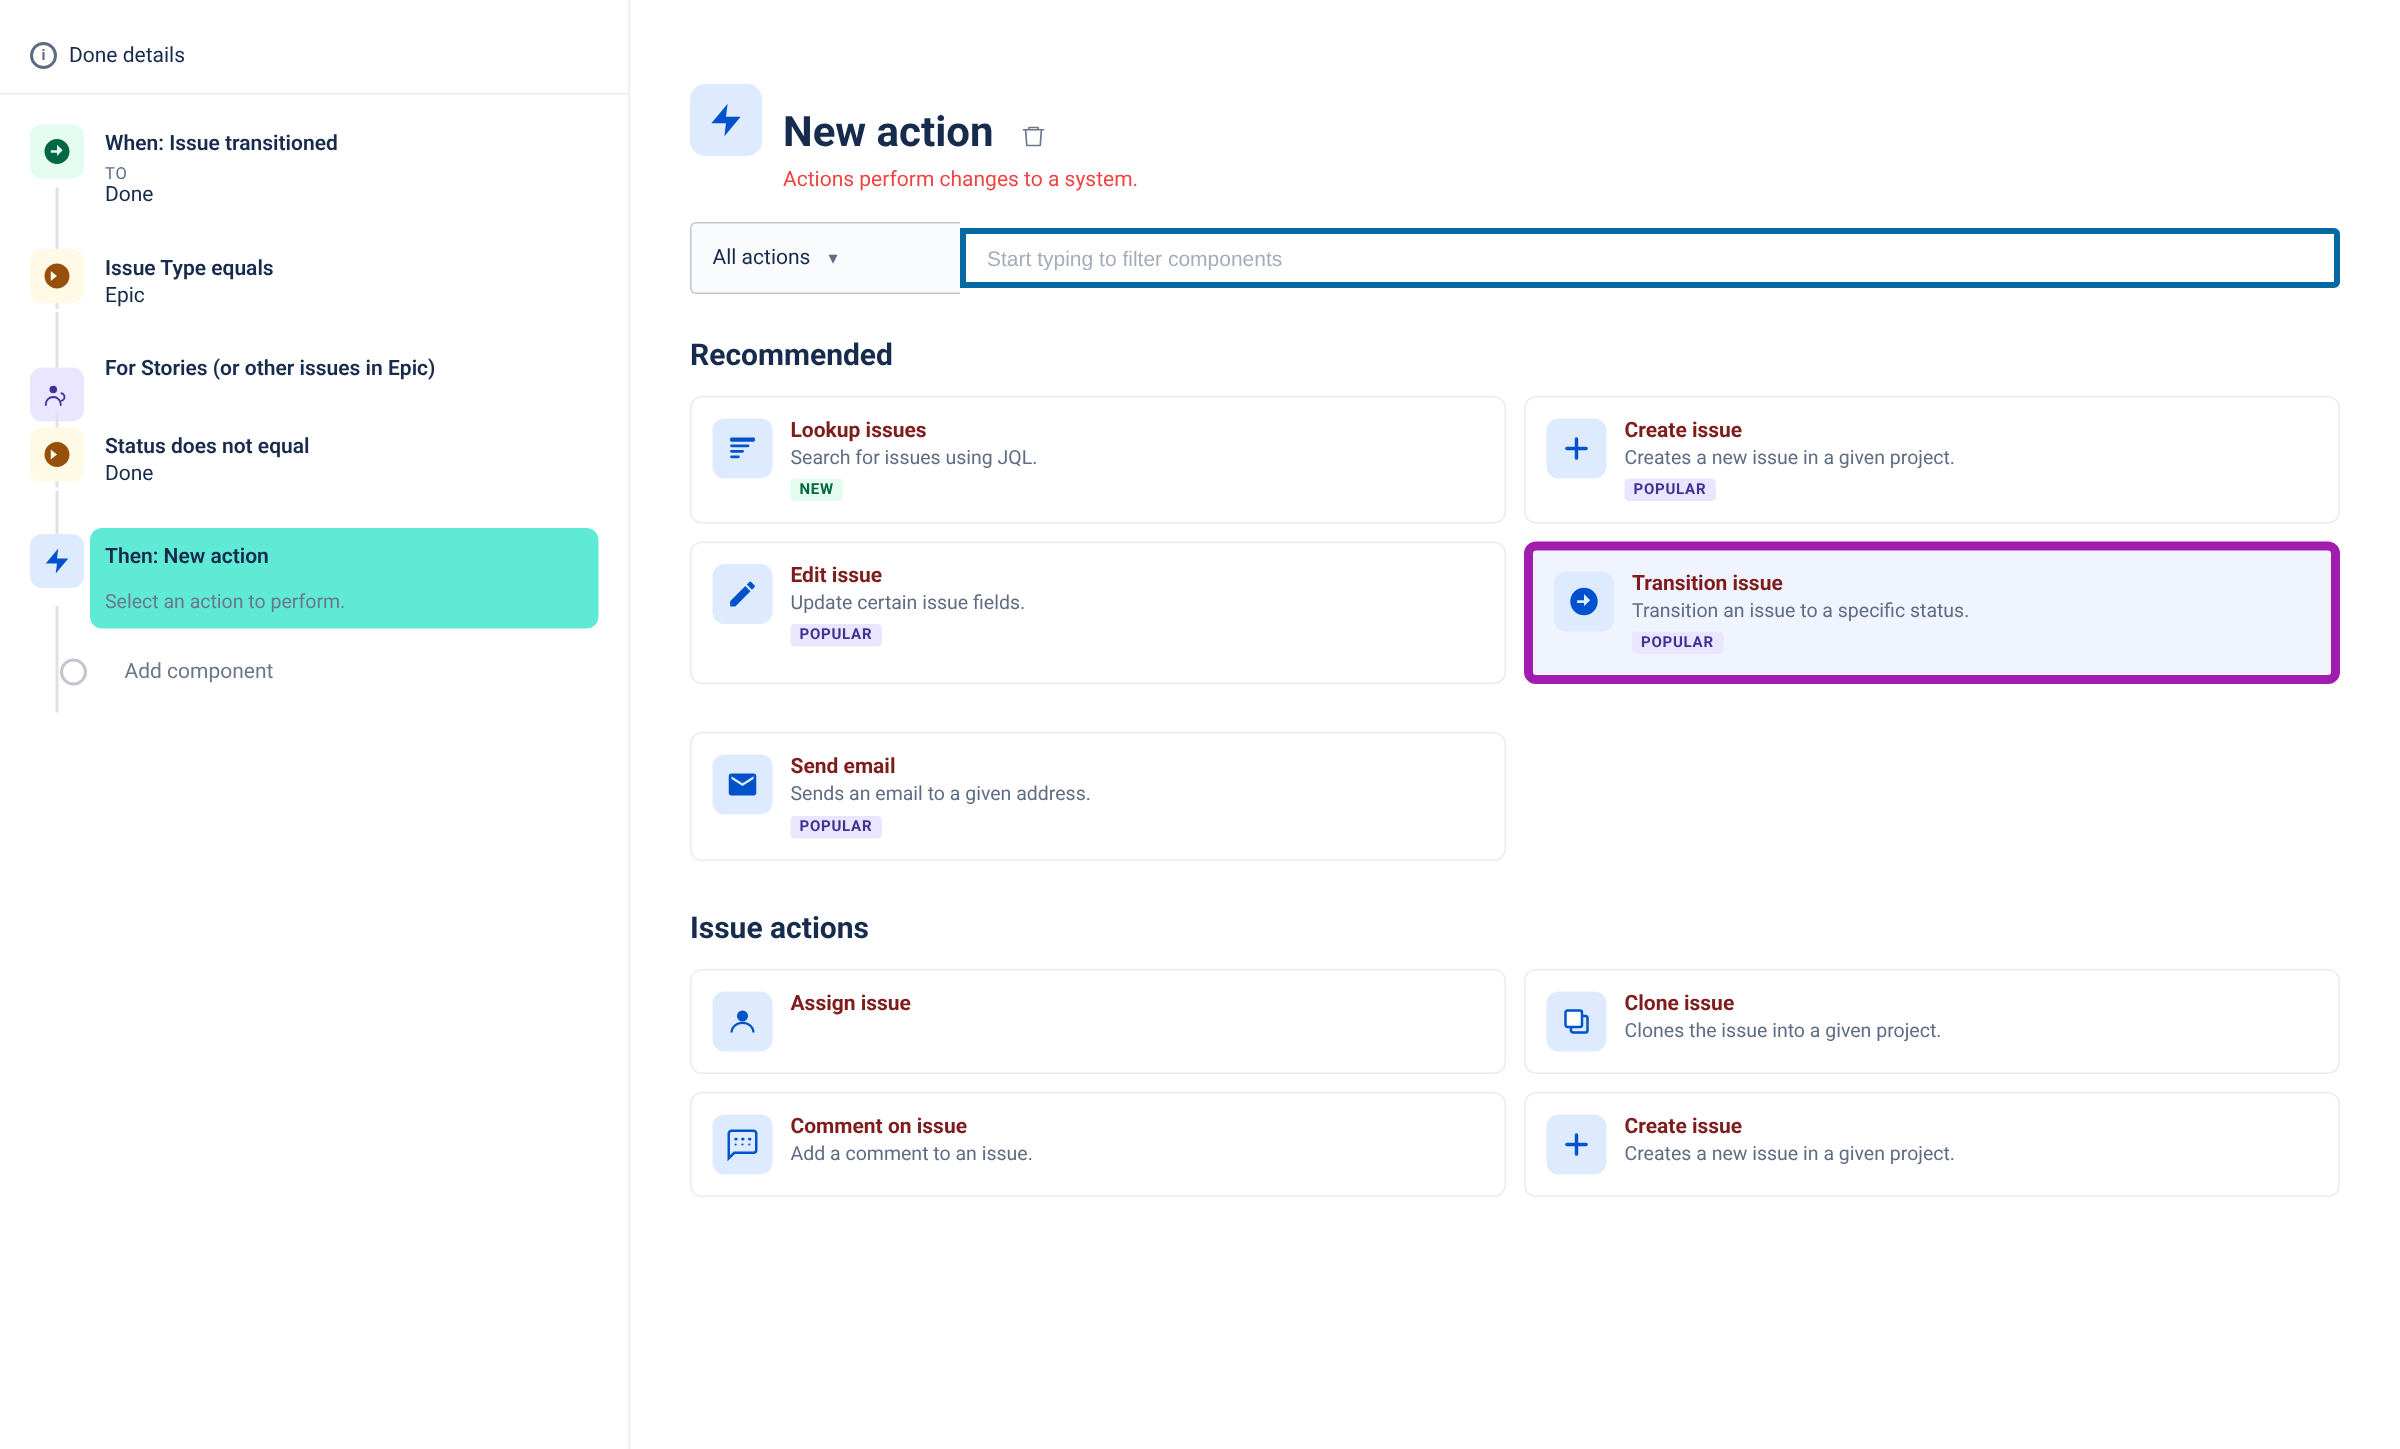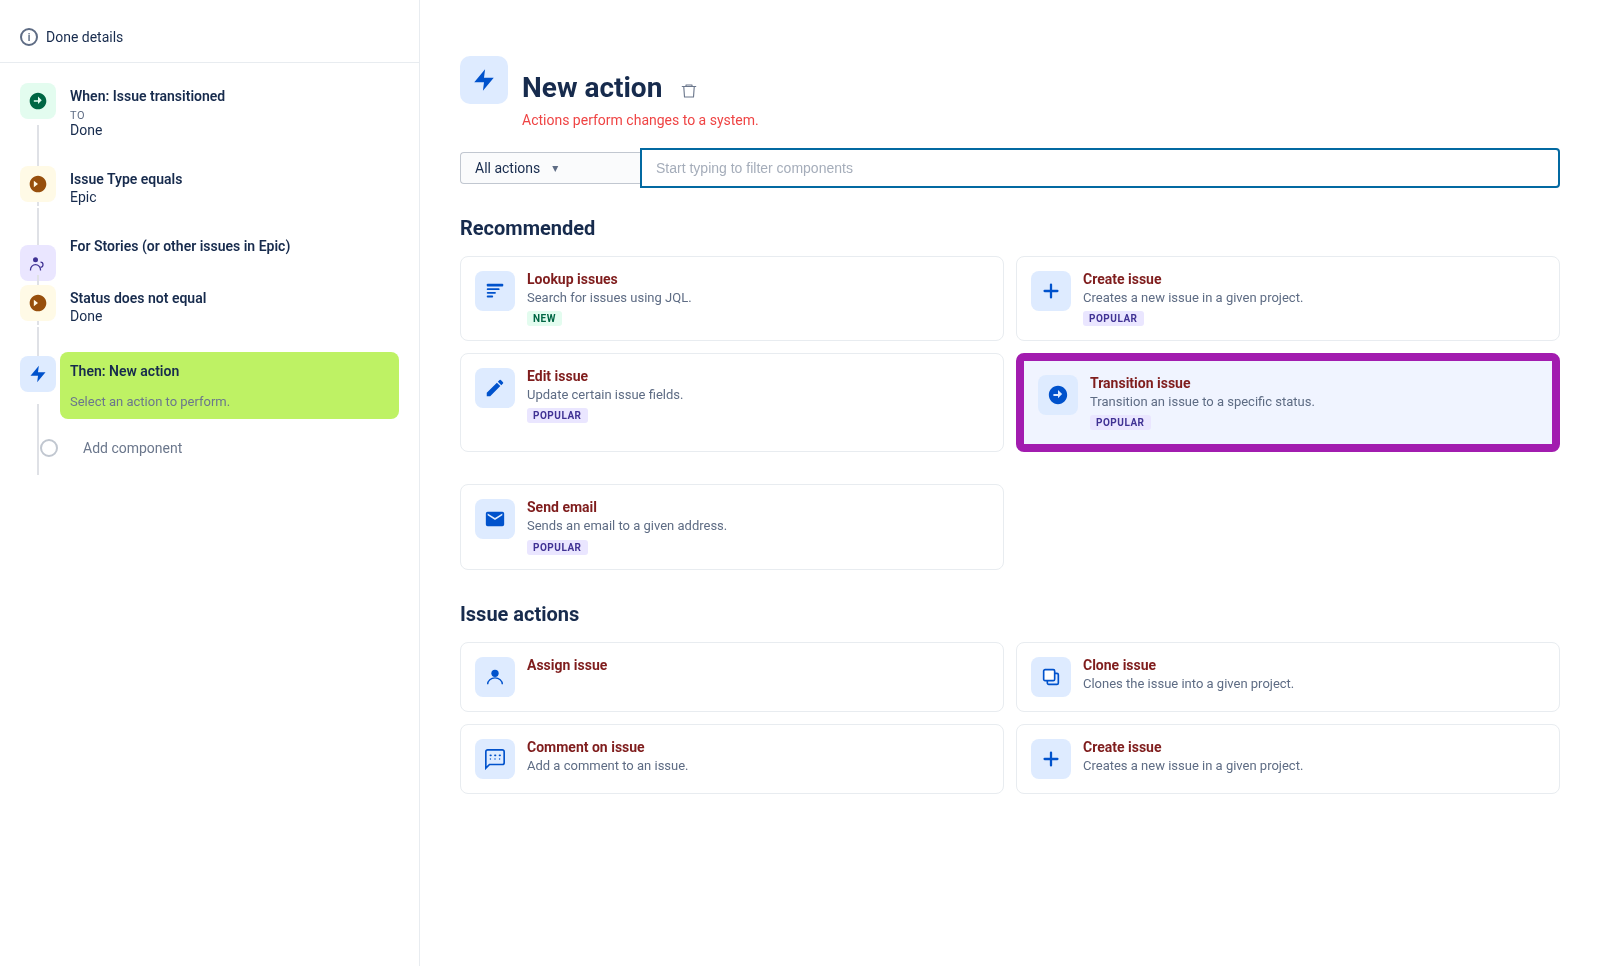--- a/index.html
+++ b/index.html
@@ -90,21 +90,21 @@
     .step-value {
       font-size: 14px;
       color: #172b4d;
     }
     .step-desc {
       font-size: 13px;
       color: #6b778c;
       margin-top: 12px;
     }
     .active-step {
-      background: #bef264;
+      background: #5eead4;
       border-radius: 8px;
       padding: 10px 10px 10px 10px;
       margin-left: -10px;
     }
     .add-component {
       display: flex;
       align-items: center;
       gap: 25px;
       padding: 16px 20px;
       color: #6b778c;
@@ -171,31 +171,31 @@
       align-items: center;
       gap: 8px;
       border: 1px solid #c1c7d0;
       border-right: none;
       border-radius: 4px 0 0 4px;
       padding: 8px 14px;
       background: #fafbfc;
       cursor: pointer;
       font-size: 14px;
       color: #172b4d;
-      height: 32px;
+      height: 48px;
       min-width: 180px;
     }
     .filter-select-arrow {
       font-size: 12px;
       color: #5e6c84;
       margin-left: 4px;
     }
     .filter-input {
       flex: 1;
-      border: 2px solid #0369a1;
+      border: 4px solid #0369a1;
       border-radius: 0 4px 4px 0;
       padding: 8px 14px;
       font-size: 14px;
       color: #172b4d;
       height: 40px;
       outline: none;
     }
     .filter-input::placeholder { color: #a5adba; }
     
     .section-title {
@@ -214,21 +214,21 @@
       display: flex;
       align-items: flex-start;
       gap: 12px;
       padding: 14px;
       border: 1px solid #e8ecf0;
       border-radius: 8px;
       cursor: pointer;
       transition: border-color 0.15s, background 0.15s;
     }
     .action-card.selected {
-      border: 8px solid #a21caf;
+      border: 6px solid #a21caf;
       background: #f0f4ff;
     }
     .card-icon {
       width: 40px;
       height: 40px;
       background: #deebff;
       border-radius: 8px;
       display: flex;
       align-items: center;
       justify-content: center;

